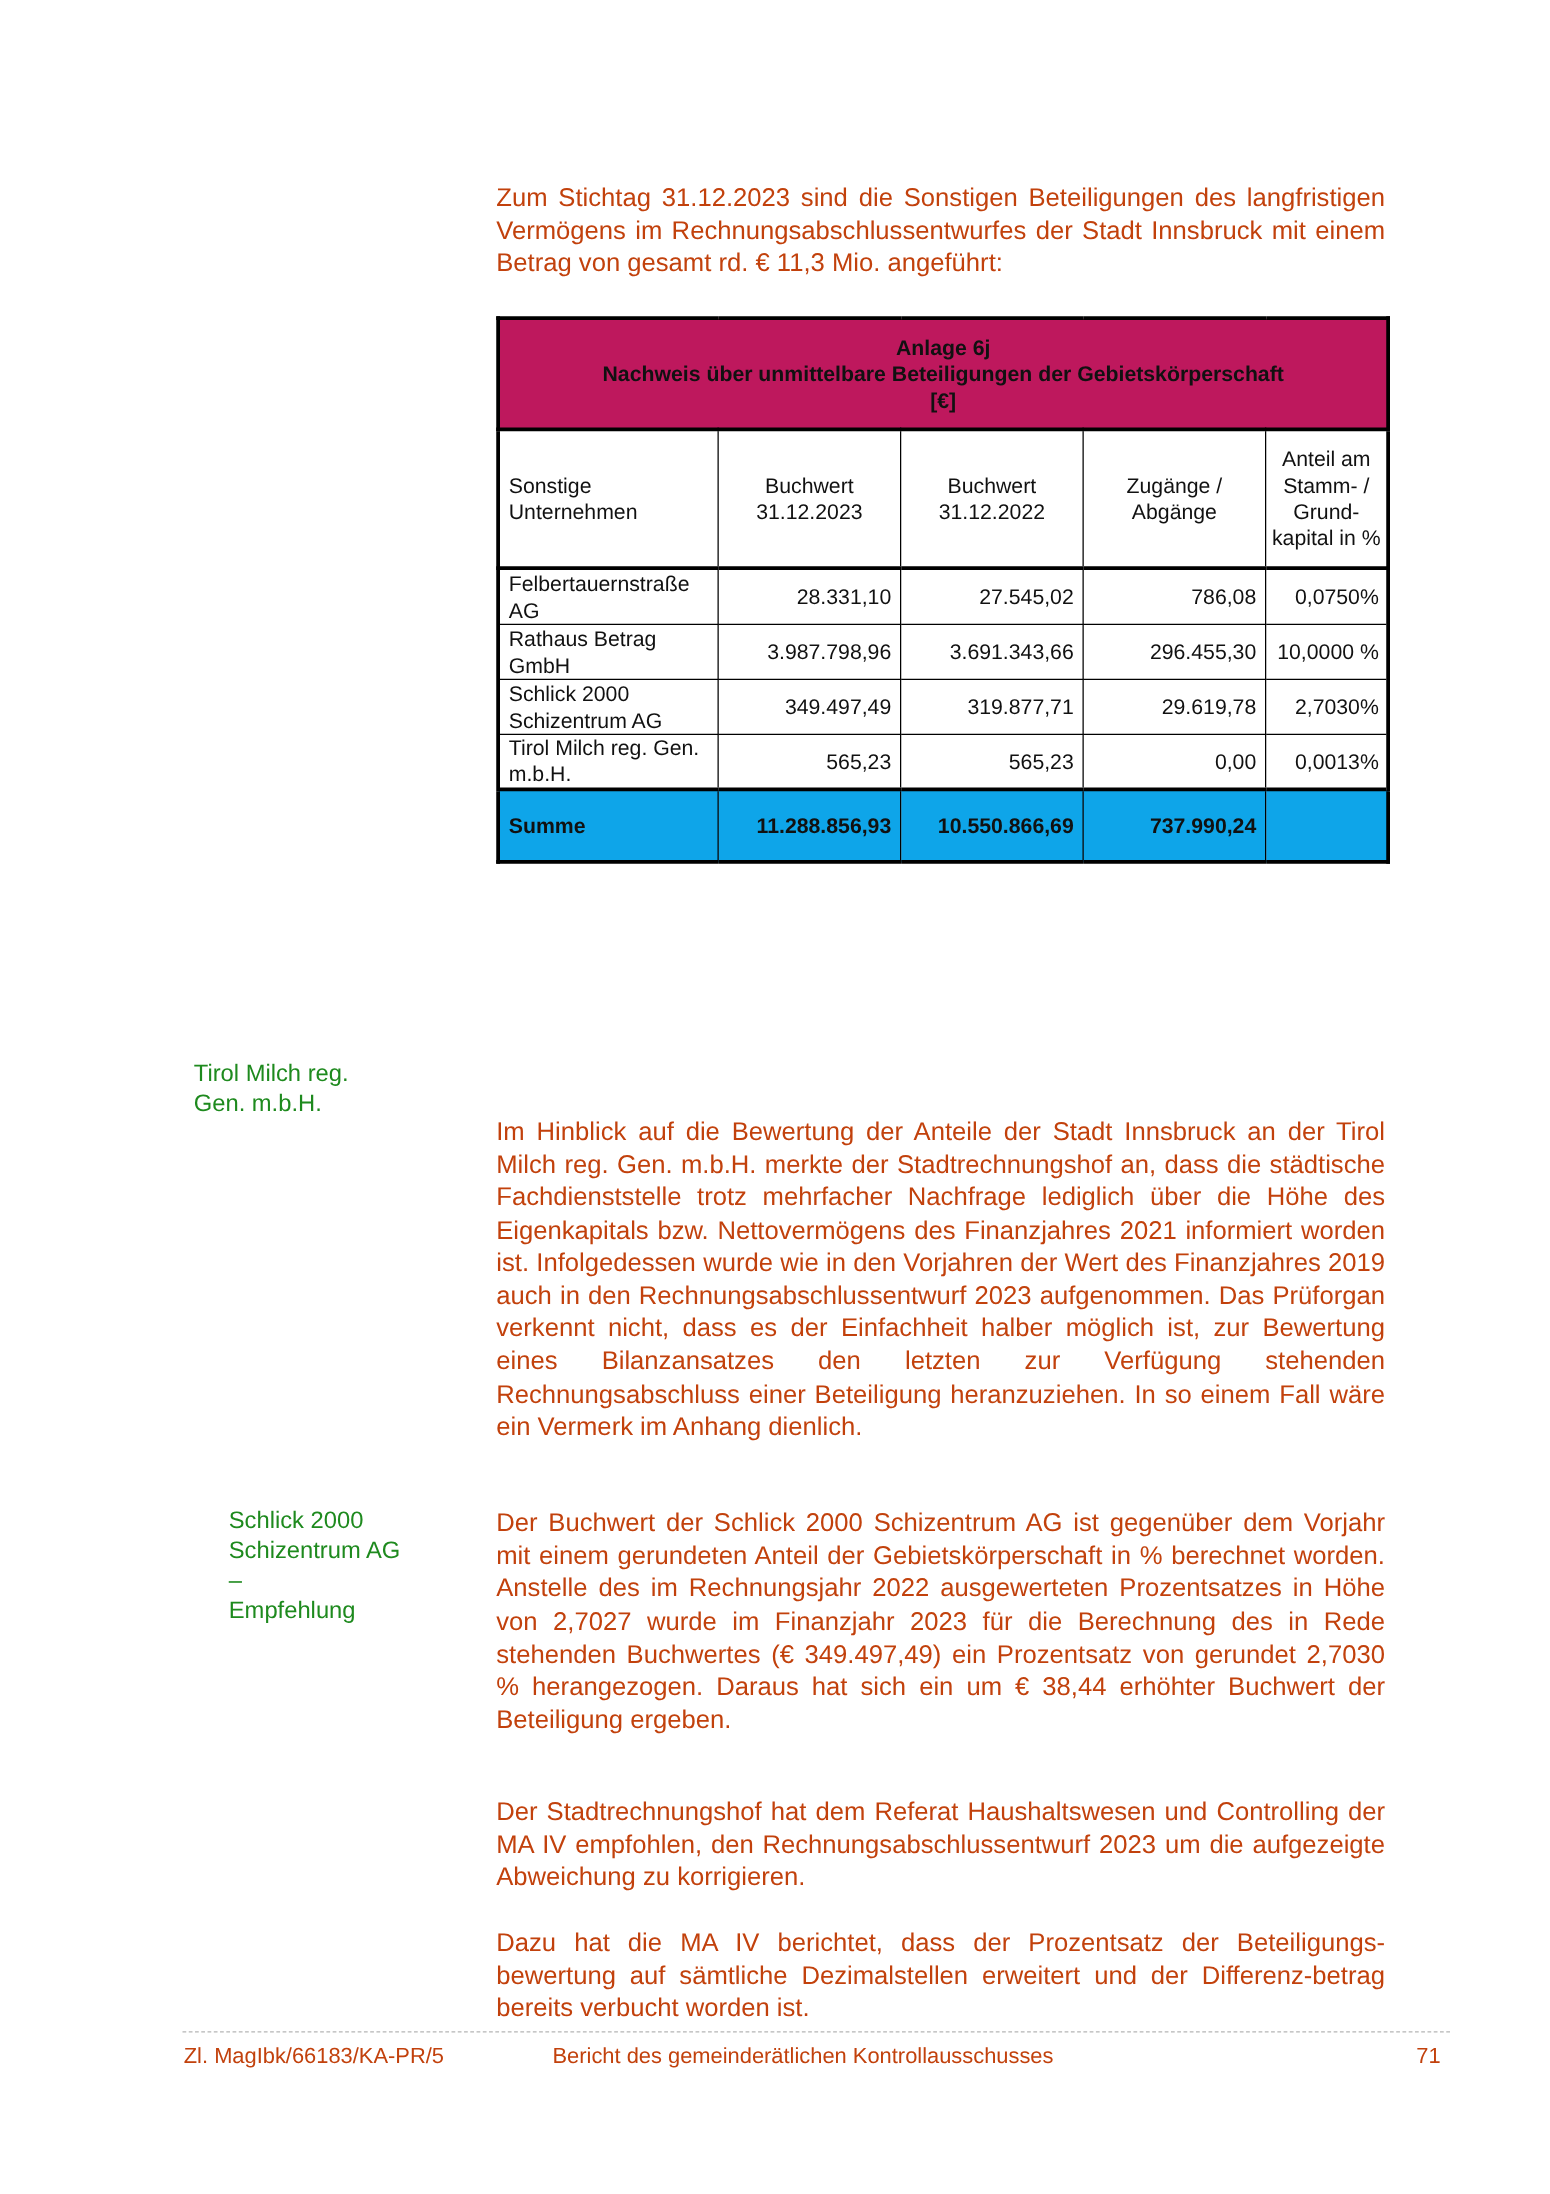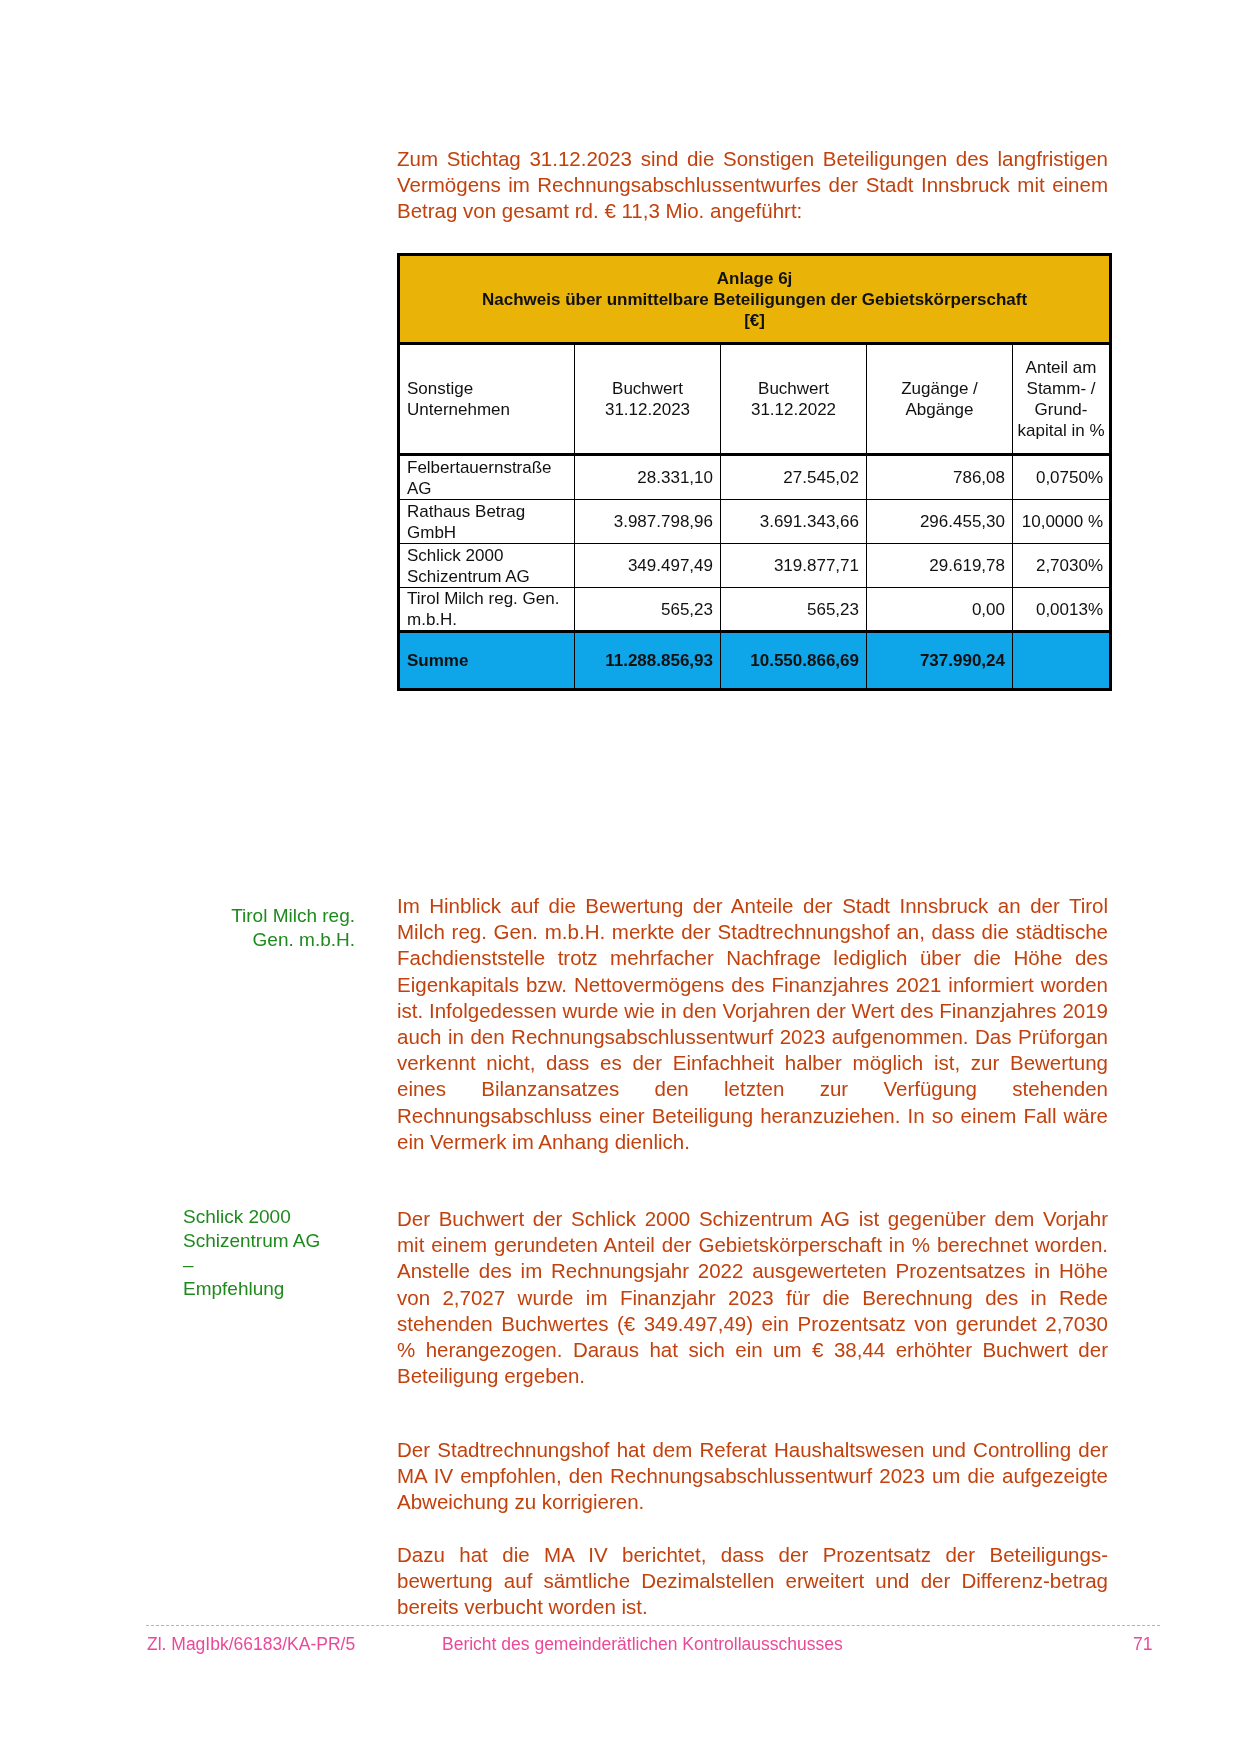--- a/index.html
+++ b/index.html
@@ -7,37 +7,37 @@
          font-family: "Liberation Sans", sans-serif; color: #111; }
   .para { position: absolute; left: 397px; width: 711px; font-size: 20.5px; line-height: 26.2px;
           text-align: justify; margin: 0; color: #c2410c; }
   .margin-note { position: absolute; left: 155px; width: 200px; font-size: 19px; line-height: 24px;
                  color: #1e8a1e; }
   .margin-note div { white-space: nowrap; }
 
   table.anlage { position: absolute; left: 397px; top: 253px; width: 712px; border-collapse: collapse;
                  font-size: 17px; line-height: 21px; table-layout: fixed; }
   table.anlage td, table.anlage th { border: 1px solid #000; padding: 0 7px; vertical-align: middle; }
-  .title-cell { background: #eab308; text-align: center; font-weight: bold; height: 86px;
+  .title-cell { background: #be185d; text-align: center; font-weight: bold; height: 86px;
                 border-top: 3px solid #000 !important; border-left: 3px solid #000 !important;
                 border-right: 3px solid #000 !important; border-bottom: 3px solid #000 !important; }
   .col-head td { height: 108px; font-weight: normal; text-align: center; }
   .col-head td:first-child { text-align: left; }
   .col-head td { border-bottom: 3px solid #000 !important; }
   tr td:first-child { border-left: 3px solid #000 !important; }
   tr td:last-child { border-right: 3px solid #000 !important; }
   .num { text-align: right; }
   .pct { text-align: right; padding-right: 6px !important; }
   .sum td { background: #0ea5e9; font-weight: bold; height: 55px;
             border-top: 3px solid #000 !important; border-bottom: 3px solid #000 !important; }
   .name { text-align: left; }
 
   .footer-line { position: absolute; left: 146px; top: 1625px; width: 1014px; height: 0;
                  border-top: 1px dashed #b5b5b5; }
-  .footer { position: absolute; top: 1634px; font-size: 17.5px; color: #ec4899; }
+  .footer { position: absolute; top: 1634px; font-size: 17.5px; color: #c2410c; }
 </style>
 </head>
 <body>
 
 <p class="para" style="top:146px;">Zum Stichtag 31.12.2023 sind die Sonstigen Beteiligungen des langfristigen Vermögens im Rechnungsabschlussentwurfes der Stadt Innsbruck mit einem Betrag von gesamt rd. € 11,3 Mio. angeführt:</p>
 
 <table class="anlage">
   <colgroup>
     <col style="width:176px">
       <col style="width:146px">
@@ -91,21 +91,21 @@
   <tr class="sum">
     <td class="name">Summe</td>
     <td class="num">11.288.856,93</td>
     <td class="num">10.550.866,69</td>
     <td class="num">737.990,24</td>
     <td class="pct"></td>
   </tr>
 </tbody>
   </table>
 
-<div class="margin-note" style="top:904px;text-align:right;">
+<div class="margin-note" style="top:848px;">
   <div>Tirol Milch reg.</div>
   <div>Gen. m.b.H.</div>
 </div>
 <p class="para" style="top:893px;">Im Hinblick auf die Bewertung der Anteile der Stadt Innsbruck an der Tirol Milch reg. Gen. m.b.H. merkte der Stadtrechnungshof an, dass die städtische Fachdienststelle trotz mehrfacher Nachfrage lediglich über die Höhe des Eigenkapitals bzw. Nettovermögens des Finanzjahres 2021 informiert worden ist. Infolgedessen wurde wie in den Vorjahren der Wert des Finanzjahres 2019 auch in den Rechnungsabschlussentwurf 2023 aufgenommen. Das Prüforgan verkennt nicht, dass es der Einfachheit halber möglich ist, zur Bewertung eines Bilanzansatzes den letzten zur Verfügung stehenden Rechnungsabschluss einer Beteiligung heranzuziehen. In so einem Fall wäre ein Vermerk im Anhang dienlich.</p>
 
 <div class="margin-note" style="top:1205px;margin-left:28px;">
   <div>Schlick 2000</div>
   <div>Schizentrum AG</div>
   <div>–</div>
   <div>Empfehlung</div>

